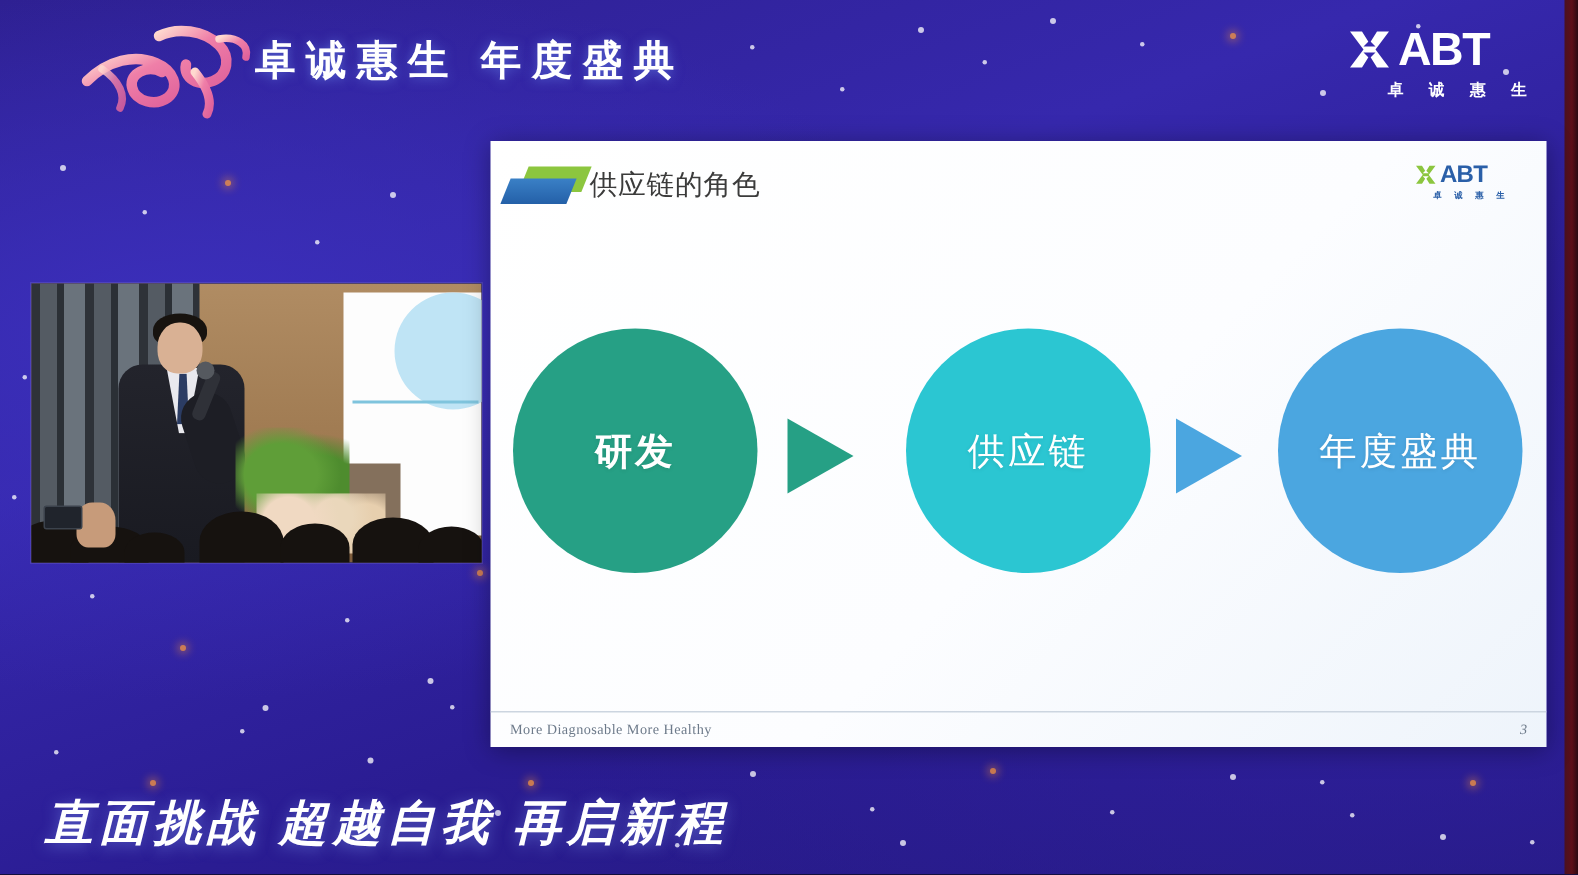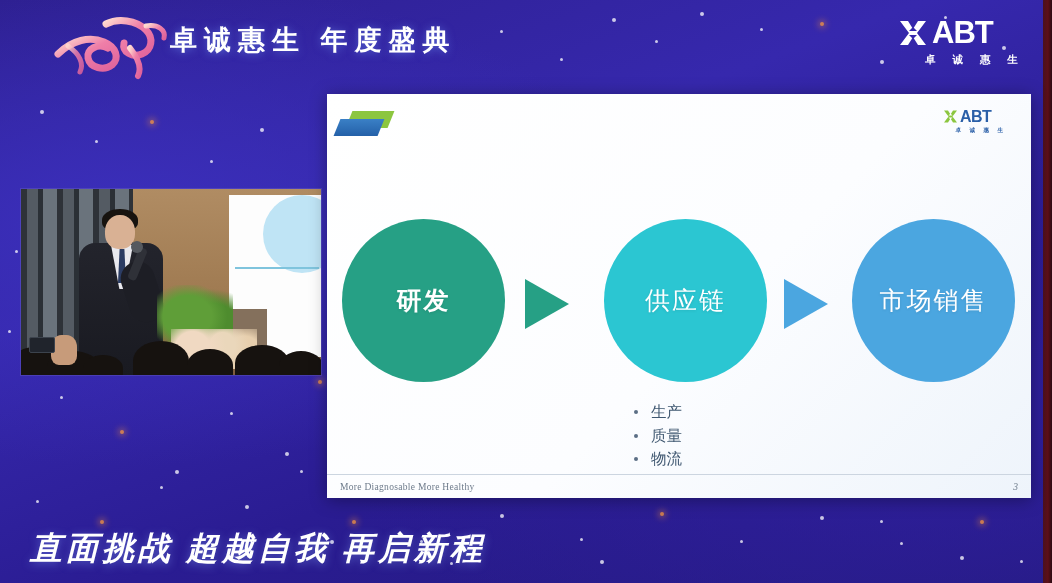--- a/index.html
+++ b/index.html
@@ -332,20 +332,21 @@
     <div class="phone"></div>
   </div>
 
   <div id="slide">
 
     <div id="slide-title-icon">
       <div class="pgram p-green"></div>
       <div class="pgram p-blue"></div>
     </div>
 
+    <div id="slide-title">供应链的角色</div>
 
     <div id="slide-logo">
       <div class="sl-row">
         <svg class="sl-x" viewBox="0 0 30 30">
           <path d="M2,3 L10,3 L15,11 L20,3 L28,3 L19,15 L28,27 L20,27 L15,19 L10,27 L2,27 L11,15 Z" fill="#8cc63f"></path>
           <path d="M11,13 L19,13 L15,9 Z" fill="#ffffff"></path>
           <path d="M11,17 L19,17 L15,21 Z" fill="#ffffff"></path>
         </svg>
         <div class="sl-abt">ABT</div>
       </div>
@@ -353,36 +354,22 @@
     </div>
 
     <div class="node" id="node-0" style="background: rgb(38, 160, 133); font-weight: bold;">研发</div>
     <div class="arrow" id="arrow-0">
       <div class="tri" style="border-left-color: rgb(38, 160, 133);"></div>
     </div>
     <div class="node" id="node-1" style="background: rgb(43, 198, 210);">供应链</div>
     <div class="arrow" id="arrow-1">
       <div class="tri" style="border-left-color: rgb(75, 166, 224);"></div>
     </div>
-    <div class="node" id="node-2" style="background: rgb(75, 166, 224);">市场销售</div>
-
-    <ul id="bullets">
-      <li>
-        <span class="dot"></span>
-        <span>生产</span>
-      </li>
-      <li>
-        <span class="dot"></span>
-        <span>质量</span>
-      </li>
-      <li>
-        <span class="dot"></span>
-        <span>物流</span>
-      </li>
-    </ul>
+    <div class="node" id="node-2" style="background: rgb(75, 166, 224);">年度盛典</div>
+
 
     <div id="slide-footer">
       <div id="footer-tagline">More Diagnosable More Healthy</div>
       <div id="footer-page">3</div>
     </div>
   </div>
 
   <div id="slogan">直面挑战 超越自我 再启新程</div>
 </div>
 

